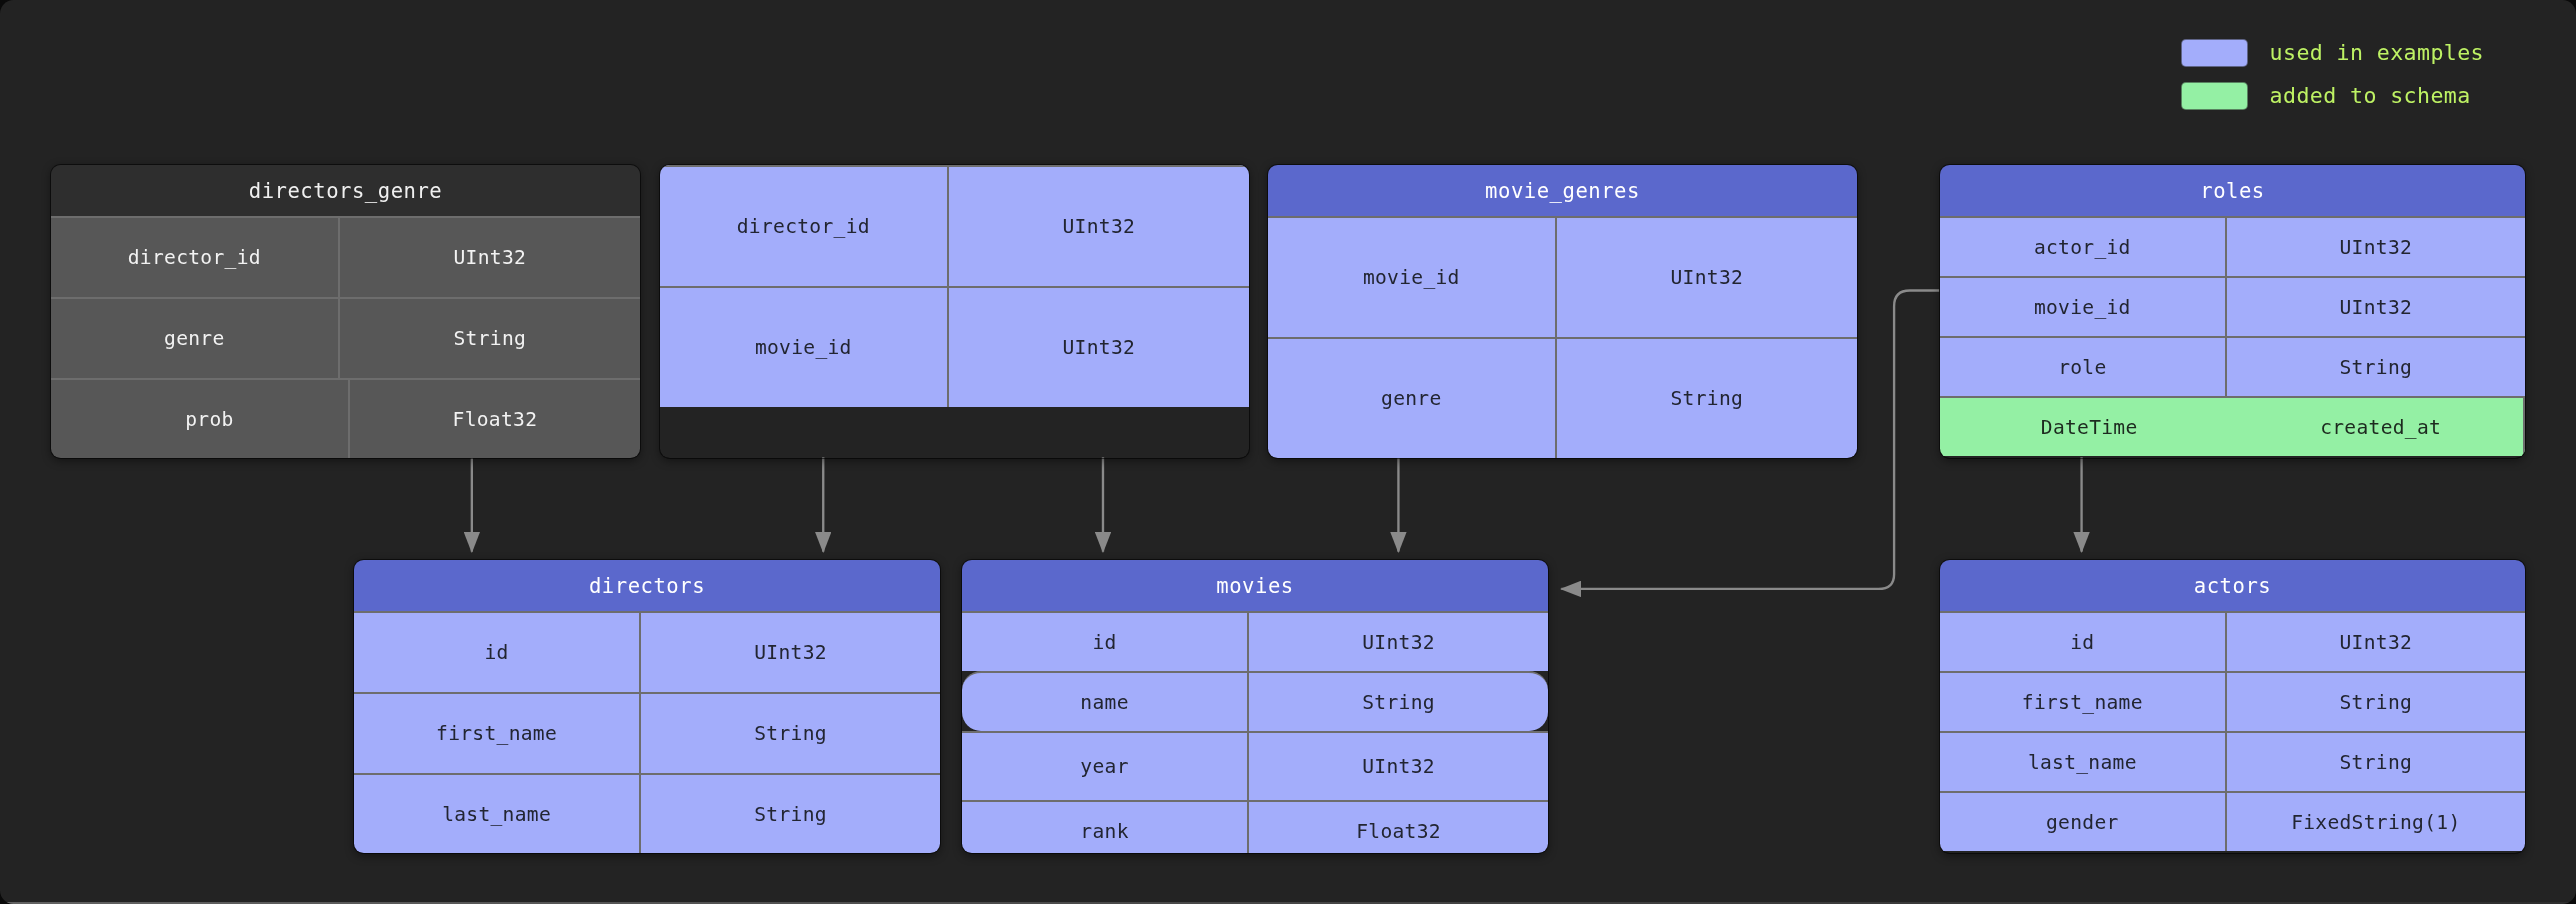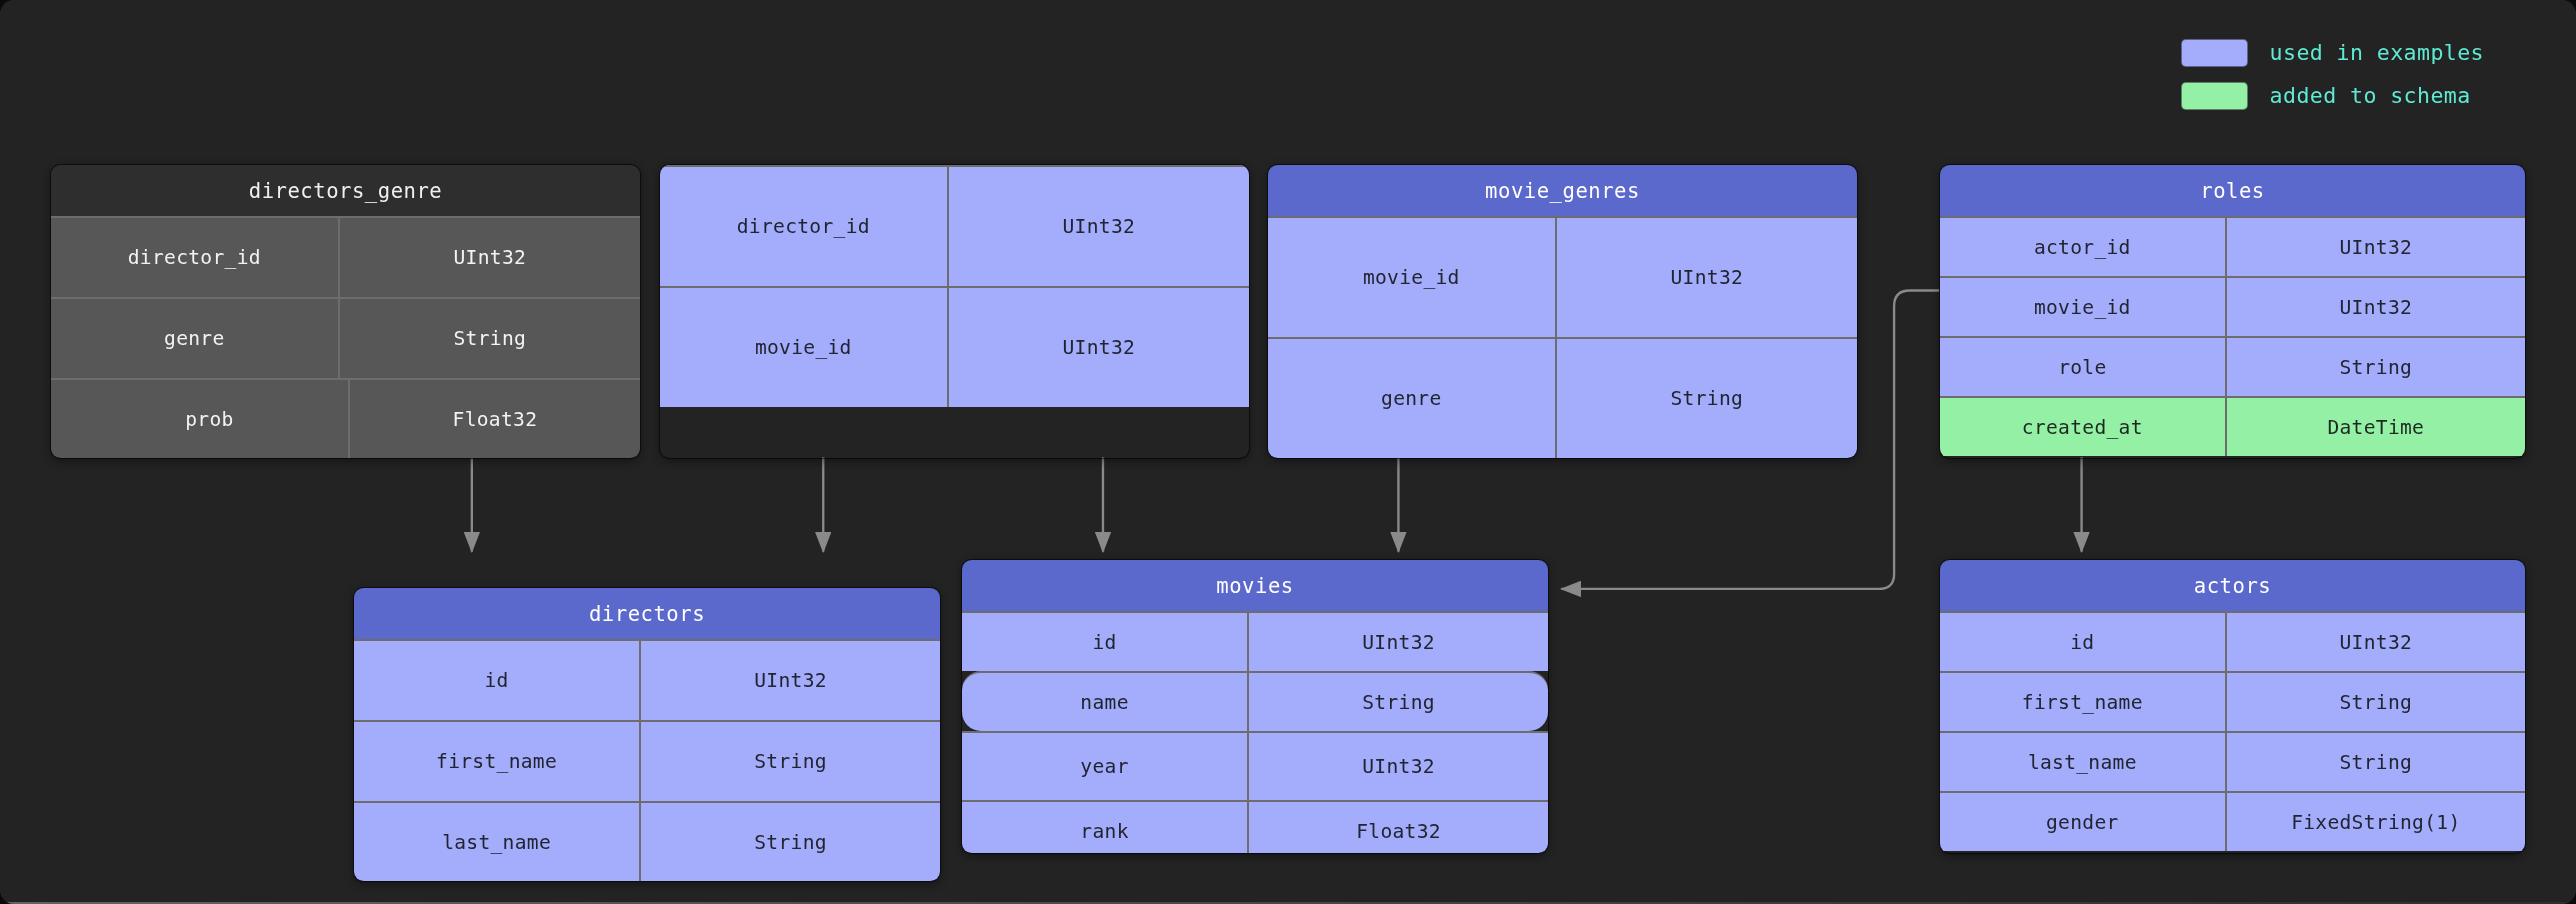--- a/index.html
+++ b/index.html
@@ -42,21 +42,21 @@
     gap: 21.6px;
   }
   .legend-swatch {
     width: 65px;
     height: 25.5px;
     border-radius: 4.9px;
     border: 1px solid rgba(40,40,40,0.55);
     flex: 0 0 auto;
   }
   .legend-label {
-    color: #5eead4;
+    color: #bef264;
     font-size: 21.6px;
     letter-spacing: 0.4px;
     white-space: nowrap;
   }
 
   
   .table-card {
     position: absolute;
     border-radius: 9.8px;
     overflow: hidden;
@@ -195,25 +195,25 @@
         </div>
         <div class="table-row" style="height: 60px;">
           <div class="cell col-name">movie_id</div>
           <div class="cell col-type">UInt32</div>
         </div>
         <div class="table-row" style="height: 60px;">
           <div class="cell col-name">role</div>
           <div class="cell col-type">String</div>
         </div>
         <div class="table-row row-added" style="height: 60px;">
+          <div class="cell col-type">DateTime</div>
           <div class="cell col-name">created_at</div>
-          <div class="cell col-type">DateTime</div>
-        </div>
-      </div>
-      <div class="table-card theme-blue" style="left: 354px; top: 588px; width: 586px; height: 293px;">
+        </div>
+      </div>
+      <div class="table-card theme-blue" style="left: 354px; top: 560px; width: 586px; height: 293px;">
         <div class="table-header">directors</div>
         <div class="table-row" style="height: 81px;">
           <div class="cell col-name">id</div>
           <div class="cell col-type">UInt32</div>
         </div>
         <div class="table-row" style="height: 81px;">
           <div class="cell col-name">first_name</div>
           <div class="cell col-type">String</div>
         </div>
         <div class="table-row" style="height: 81px;">

